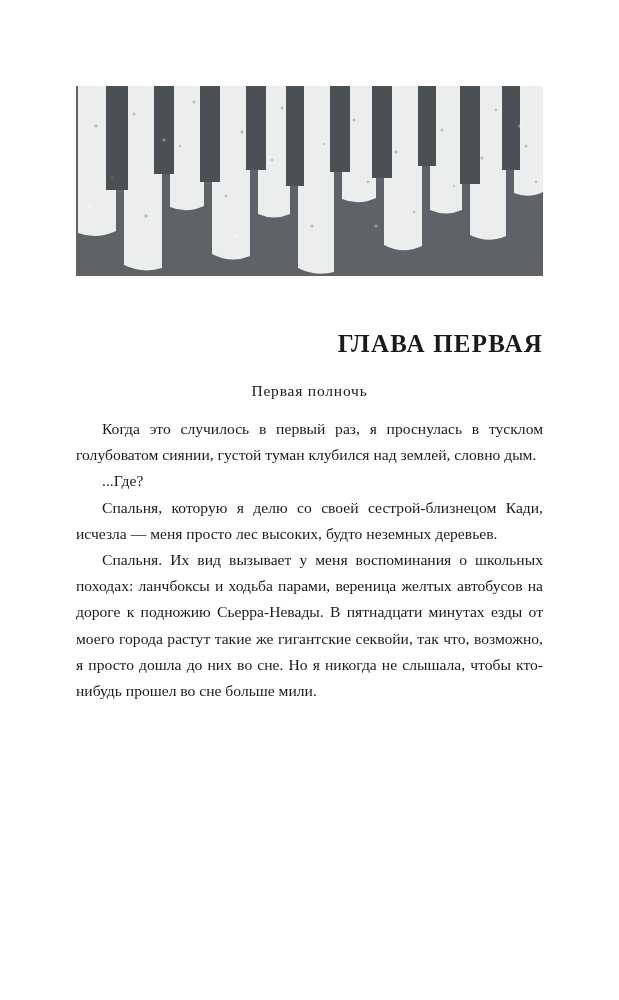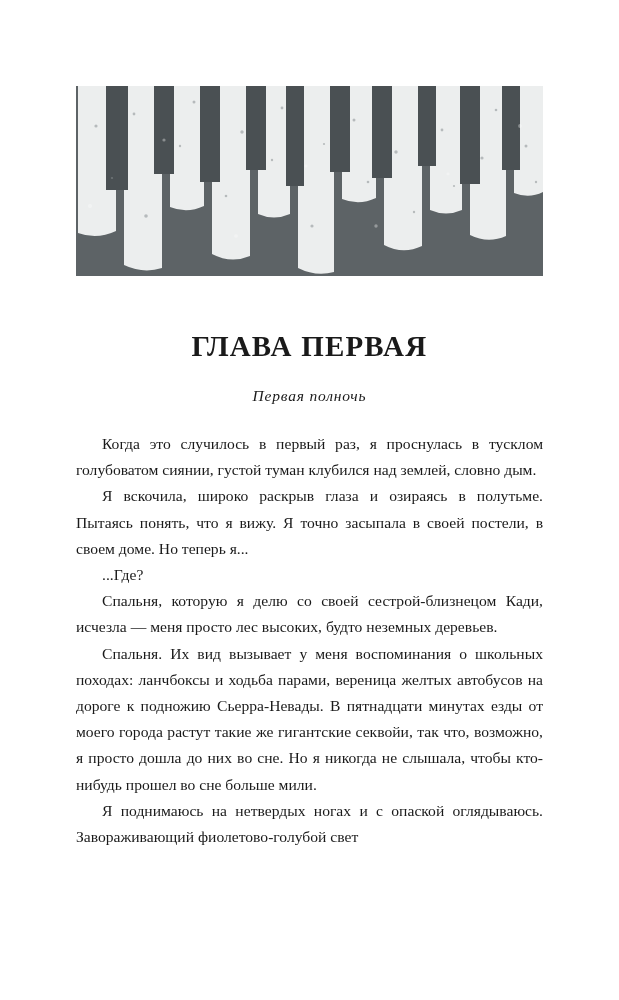--- a/index.html
+++ b/index.html
@@ -33,37 +33,36 @@
   }
   .keys-svg {
     display: block;
     width: 467px;
     height: 190px;
   }
 
   
   .chapter-title {
     margin: 54px 0 0 0;
-    text-align: center;
-    font-size: 29px;
+    text-align: right;
+    font-size: 25px;
     font-weight: bold;
     letter-spacing: 1.2px;
     font-family: "Liberation Serif", serif;
   }
   .chapter-subtitle {
     margin: 24px 0 8px 0;
     text-align: center;
     font-size: 15.5px;
-    font-style: italic;
     letter-spacing: 0.8px;
   }
 
   
   .body-text {
-    margin-top: 26px;
+    margin-top: 16px;
     font-size: 15.6px;
     line-height: 26.2px;
     text-align: justify;
     text-justify: inter-word;
     hyphens: manual;
   }
   .body-text p {
     margin: 0;
     text-indent: 26px;
   }
@@ -148,20 +147,18 @@
         </g>
       </g>
     </svg>
   </div>
 
   <h1 class="chapter-title">ГЛАВА ПЕРВАЯ</h1>
   <div class="chapter-subtitle">Первая полночь</div>
 
   <div class="body-text">
     <p>Когда это случилось в первый раз, я проснулась в тусклом голубоватом сиянии, густой туман клубился над землей, словно дым.</p>
-    <p>Я вскочила, широко раскрыв глаза и озираясь в полутьме. Пытаясь понять, что я вижу. Я точно засыпала в своей постели, в своем доме. Но теперь я...</p>
     <p class="ital">...Где?</p>
     <p>Спальня, которую я делю со своей сестрой-близнецом Кади, исчезла — меня просто лес высоких, будто неземных деревьев.</p>
     <p><span class="ital">Спальня.</span> <span>Их вид вызывает у меня воспоминания о школьных походах: ланчбоксы и ходьба парами, вереница желтых автобусов на дороге к подножию Сьерра-Невады. В пятнадцати минутах езды от моего города растут такие же гигантские секвойи, так что, возможно, я просто дошла до них во сне. Но я никогда не слышала, чтобы кто-нибудь прошел во сне больше мили.</span></p>
-    <p>Я поднимаюсь на нетвердых ногах и с опаской оглядываюсь. Завораживающий фиолетово-голубой свет</p>
   </div>
 
 </div>
 
 </body></html>

